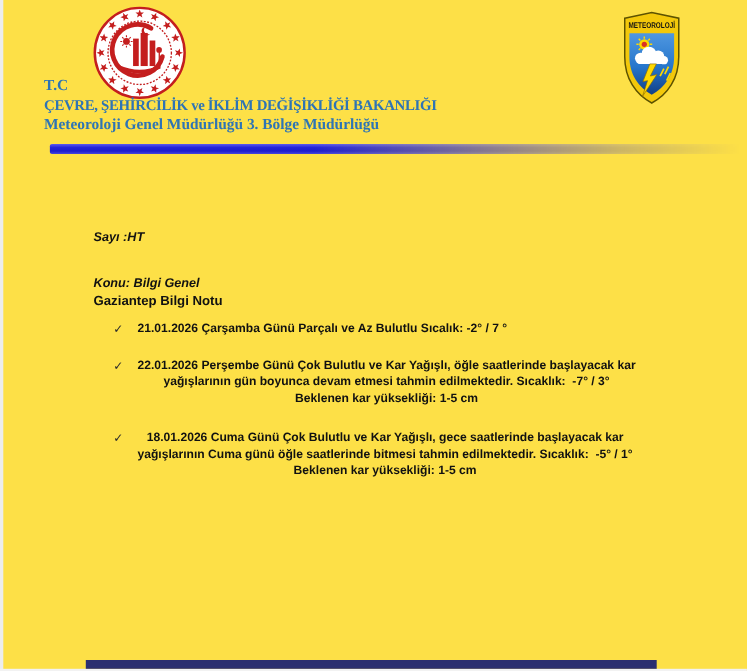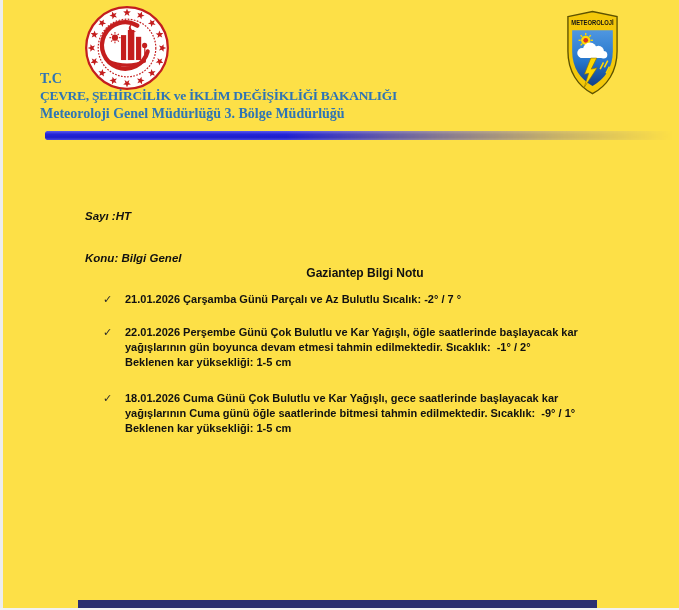--- a/index.html
+++ b/index.html
@@ -31,32 +31,32 @@
     background:linear-gradient(to bottom,#5a5aee 0%,#2525d8 35%,#1d1dcc 70%,#4747dd 100%);
     -webkit-mask-image:linear-gradient(to right,#000 0%,#000 38%,rgba(0,0,0,.55) 62%,rgba(0,0,0,.22) 82%,rgba(0,0,0,0) 99%);
             mask-image:linear-gradient(to right,#000 0%,#000 38%,rgba(0,0,0,.55) 62%,rgba(0,0,0,.22) 82%,rgba(0,0,0,0) 99%);
   }
 
   .meta{
     position:absolute;left:85px;top:181px;color:#111;
     font-size:11.5px;font-weight:bold;line-height:14px;white-space:pre;font-style:italic;
   }
   .heading{
-    position:absolute;left:85px;top:266px;width:560px;text-align:center;
+    position:absolute;left:85px;top:266px;width:560px;text-align:left;
     color:#111;font-size:12px;font-weight:bold;
   }
   .bullets{position:absolute;left:103px;top:292px;width:520px;}
   .bullet{display:flex;align-items:flex-start;}
   .bullet:nth-child(1){margin-bottom:18px;}
   .bullet:nth-child(2){margin-bottom:21px;}
   .check{
     width:22px;flex:0 0 22px;color:#2a2a2a;font-size:11px;line-height:15px;
     font-weight:400;font-family:"DejaVu Sans", sans-serif;
   }
-  .btext{color:#111;font-size:11px;font-weight:bold;line-height:15px;}
+  .btext{color:#111;font-size:11px;font-weight:bold;line-height:15px;text-align:center;}
   .btext div{white-space:pre;}
 
   .footer-bar{position:absolute;left:78px;bottom:2px;width:519px;height:8px;background:#2B2F70;}
 </style>
 </head>
 <body>
 
 <div class="page">
   <div class="edge-left"></div>
   <div class="edge-bottom"></div>
@@ -167,28 +167,28 @@
       <div class="bullet">
         <span class="check">✓</span>
         <div class="btext">
           <div>21.01.2026 Çarşamba Günü Parçalı ve Az Bulutlu Sıcalık: -2° / 7 °</div>
         </div>
       </div>
       <div class="bullet">
         <span class="check">✓</span>
         <div class="btext">
           <div>22.01.2026 Perşembe Günü Çok Bulutlu ve Kar Yağışlı, öğle saatlerinde başlayacak kar</div>
-          <div>yağışlarının gün boyunca devam etmesi tahmin edilmektedir. Sıcaklık:  -1° / 2°</div>
+          <div>yağışlarının gün boyunca devam etmesi tahmin edilmektedir. Sıcaklık:  -7° / 3°</div>
           <div>Beklenen kar yüksekliği: 1-5 cm</div>
         </div>
       </div>
       <div class="bullet">
         <span class="check">✓</span>
         <div class="btext">
           <div>18.01.2026 Cuma Günü Çok Bulutlu ve Kar Yağışlı, gece saatlerinde başlayacak kar</div>
-          <div>yağışlarının Cuma günü öğle saatlerinde bitmesi tahmin edilmektedir. Sıcaklık:  -9° / 1°</div>
+          <div>yağışlarının Cuma günü öğle saatlerinde bitmesi tahmin edilmektedir. Sıcaklık:  -5° / 1°</div>
           <div>Beklenen kar yüksekliği: 1-5 cm</div>
         </div>
       </div>
     </div>
 
   <div class="footer-bar"></div>
 </div>
 
 </body></html>

